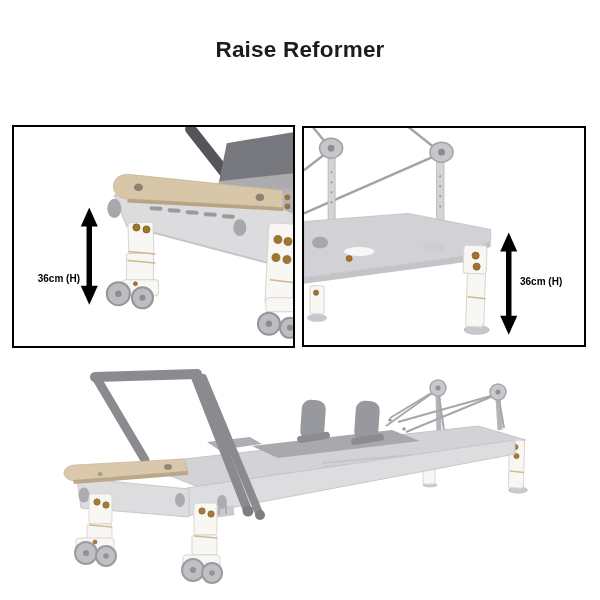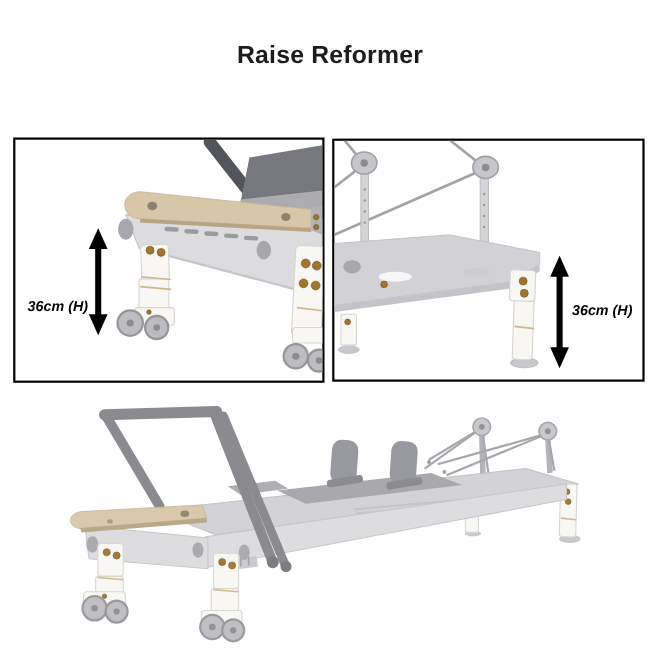--- a/index.html
+++ b/index.html
@@ -4,22 +4,22 @@
 <style>
   html,body{margin:0;padding:0;background:#fff;}
   body{width:600px;height:600px;overflow:hidden;font-family:"Liberation Sans",sans-serif;}
   .page{position:relative;width:540px;height:600px;background:#fff;}
   .title-block{position:absolute;top:36px;left:0;width:600px;text-align:center;
     color:var(--c-title,#1c1c1e);font-weight:700;font-size:22.5px;line-height:28.5px;letter-spacing:.2px;}
   .panel{position:absolute;box-sizing:border-box;border:2.5px solid var(--c-panel-border,#000);background:#fff;}
   .panel-left{left:12px;top:125px;width:283px;height:223px;}
   .panel-right{left:302px;top:126px;width:284px;height:221px;}
   .panel svg{position:absolute;left:0;top:0;width:100%;height:100%;}
-  .measure-label{position:absolute;font-weight:700;font-size:13px;line-height:18px;
-    color:var(--c-label,#000);white-space:nowrap;font-style:italic;}
+  .measure-label{position:absolute;font-weight:700;font-size:10px;line-height:18px;
+    color:var(--c-label,#000);white-space:nowrap;}
   .label-left{left:2px;top:143px;width:64px;text-align:right;}
   .label-right{left:216px;top:145px;width:66px;text-align:left;}
   .figure{position:absolute;left:0;top:350px;width:600px;height:250px;}
   .figure svg{width:100%;height:100%;}
   
   .f-frame{fill:var(--c-frame-light,#dcdcdf);stroke:var(--c-frame-mid,#c5c5c9);stroke-width:1}
   .f-deck{fill:var(--c-deck,#d2d2d6);stroke:#c0c0c4;stroke-width:.8}
   .f-deck-edge{fill:#c4c4c8}
   .f-bed{fill:var(--c-bed,#d1d1d5);stroke:#c2c2c6;stroke-width:1}
   .f-carriage{fill:var(--c-carriage,#a4a4a9)}

